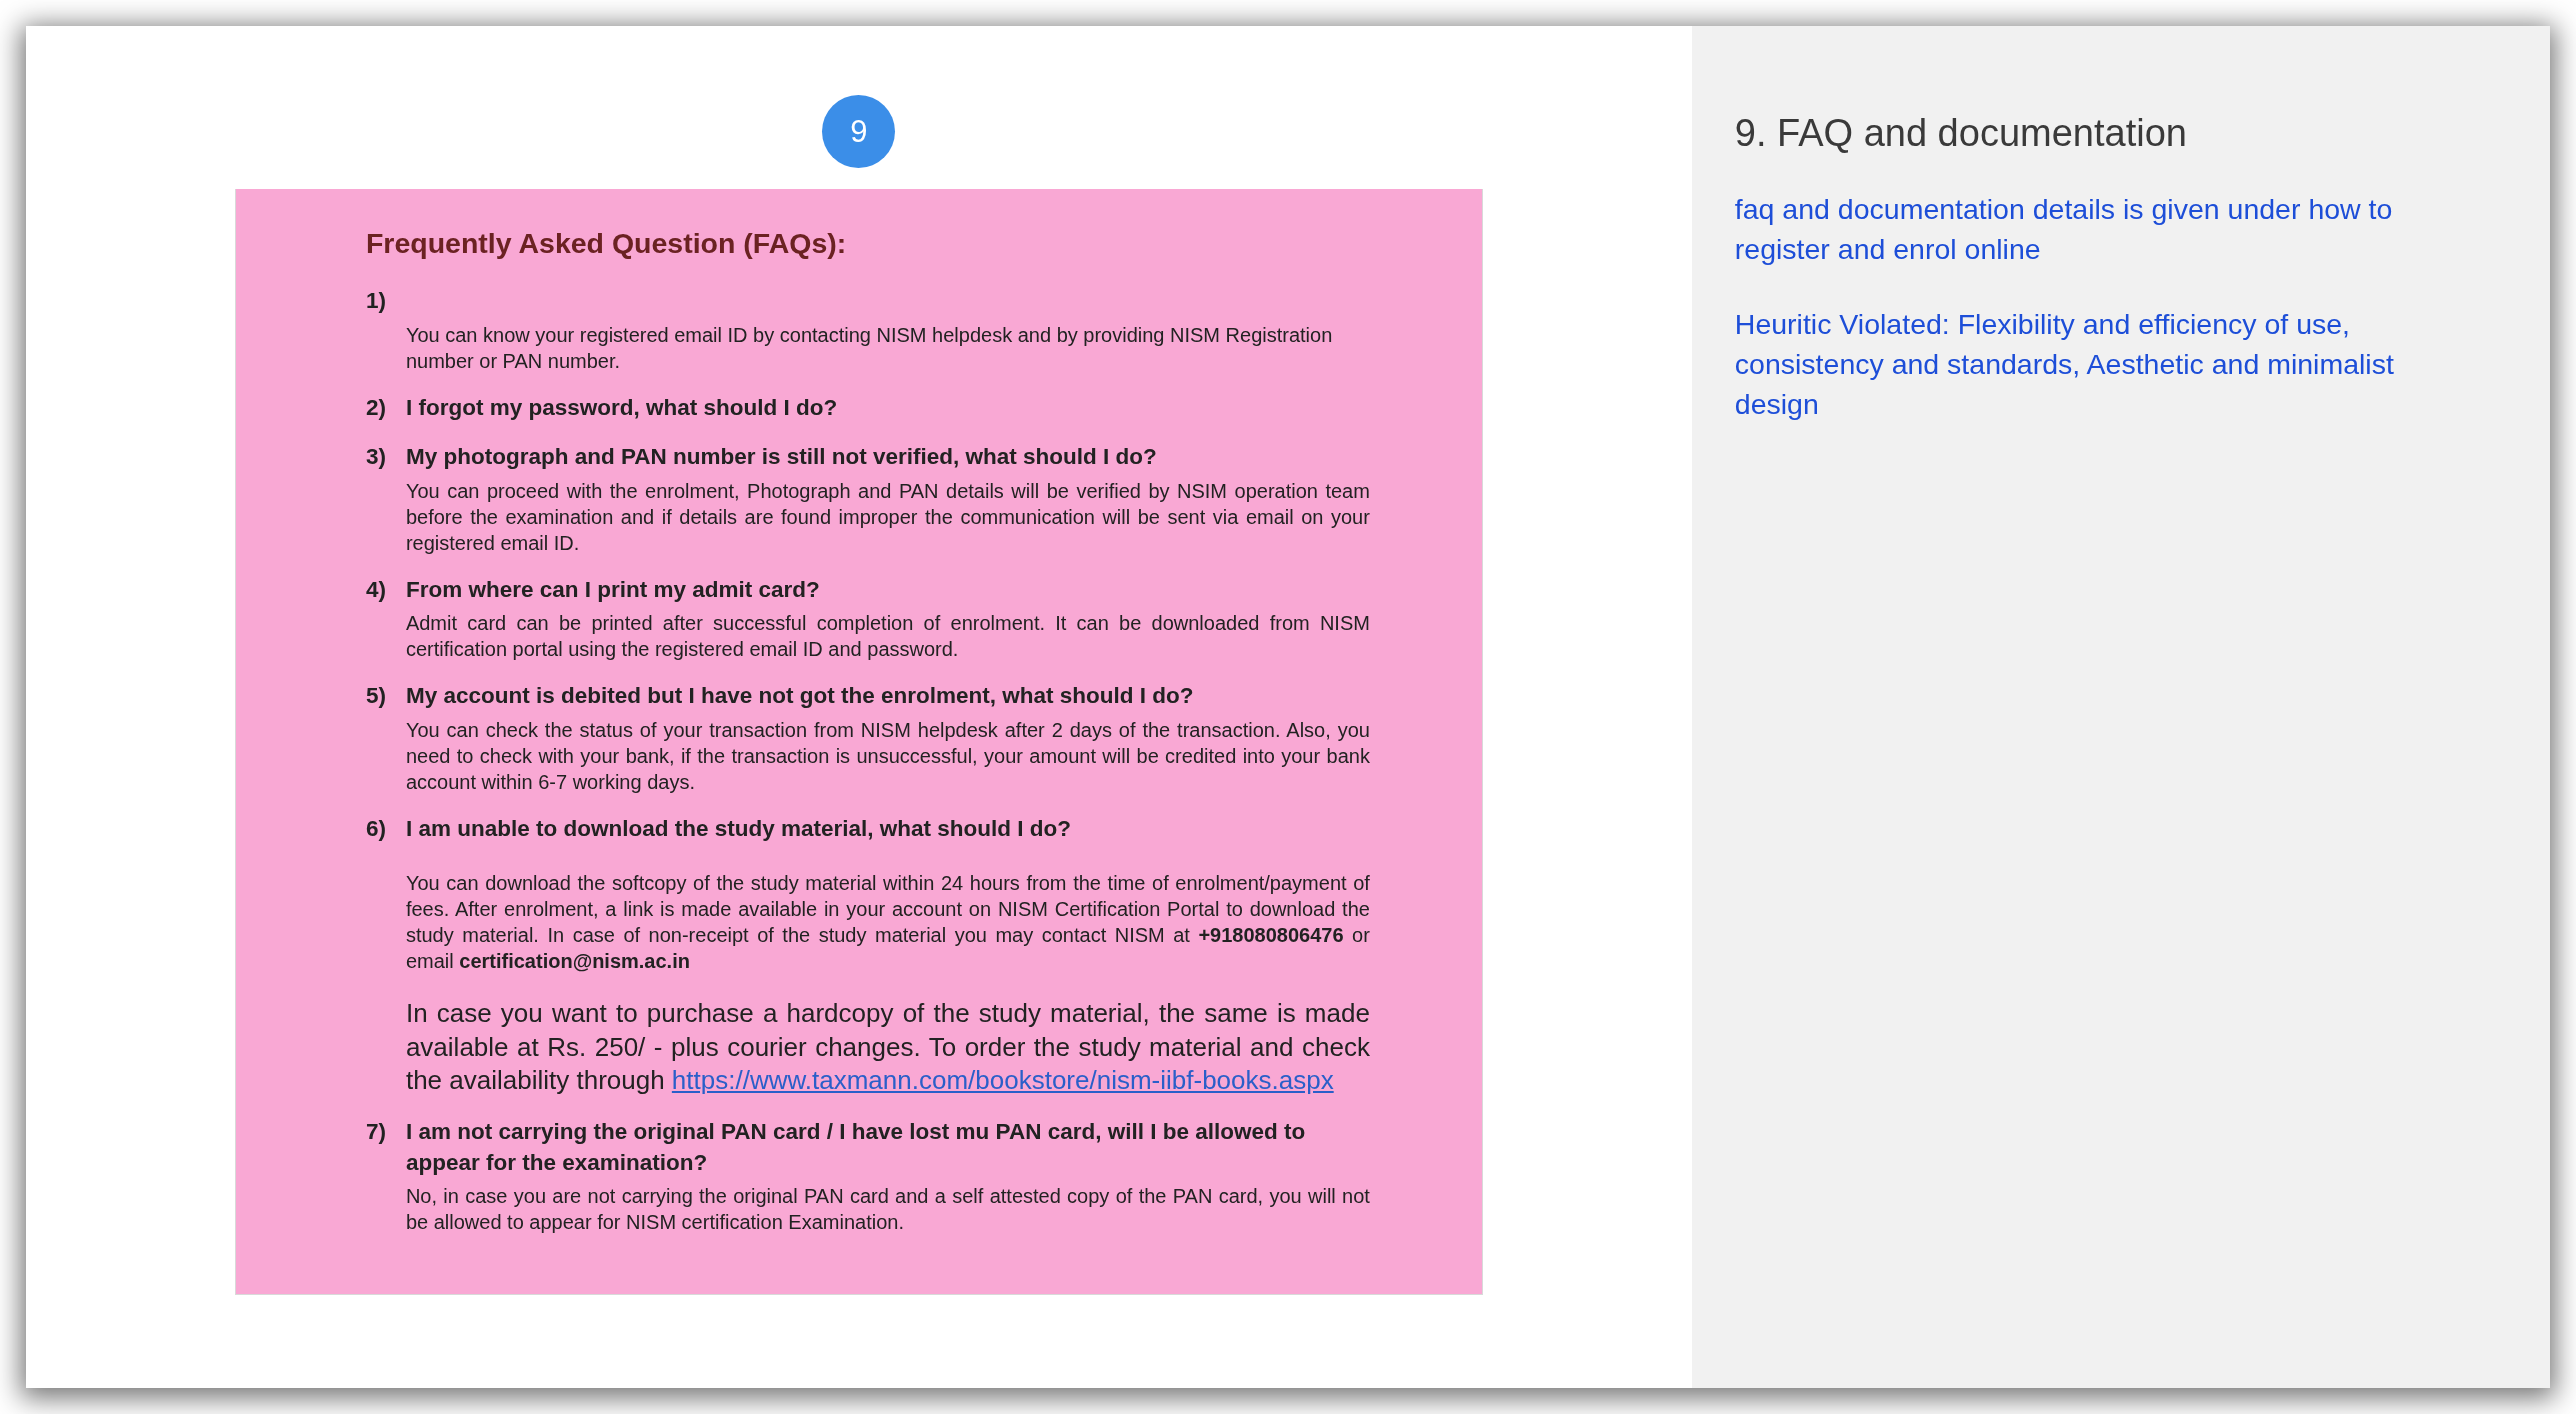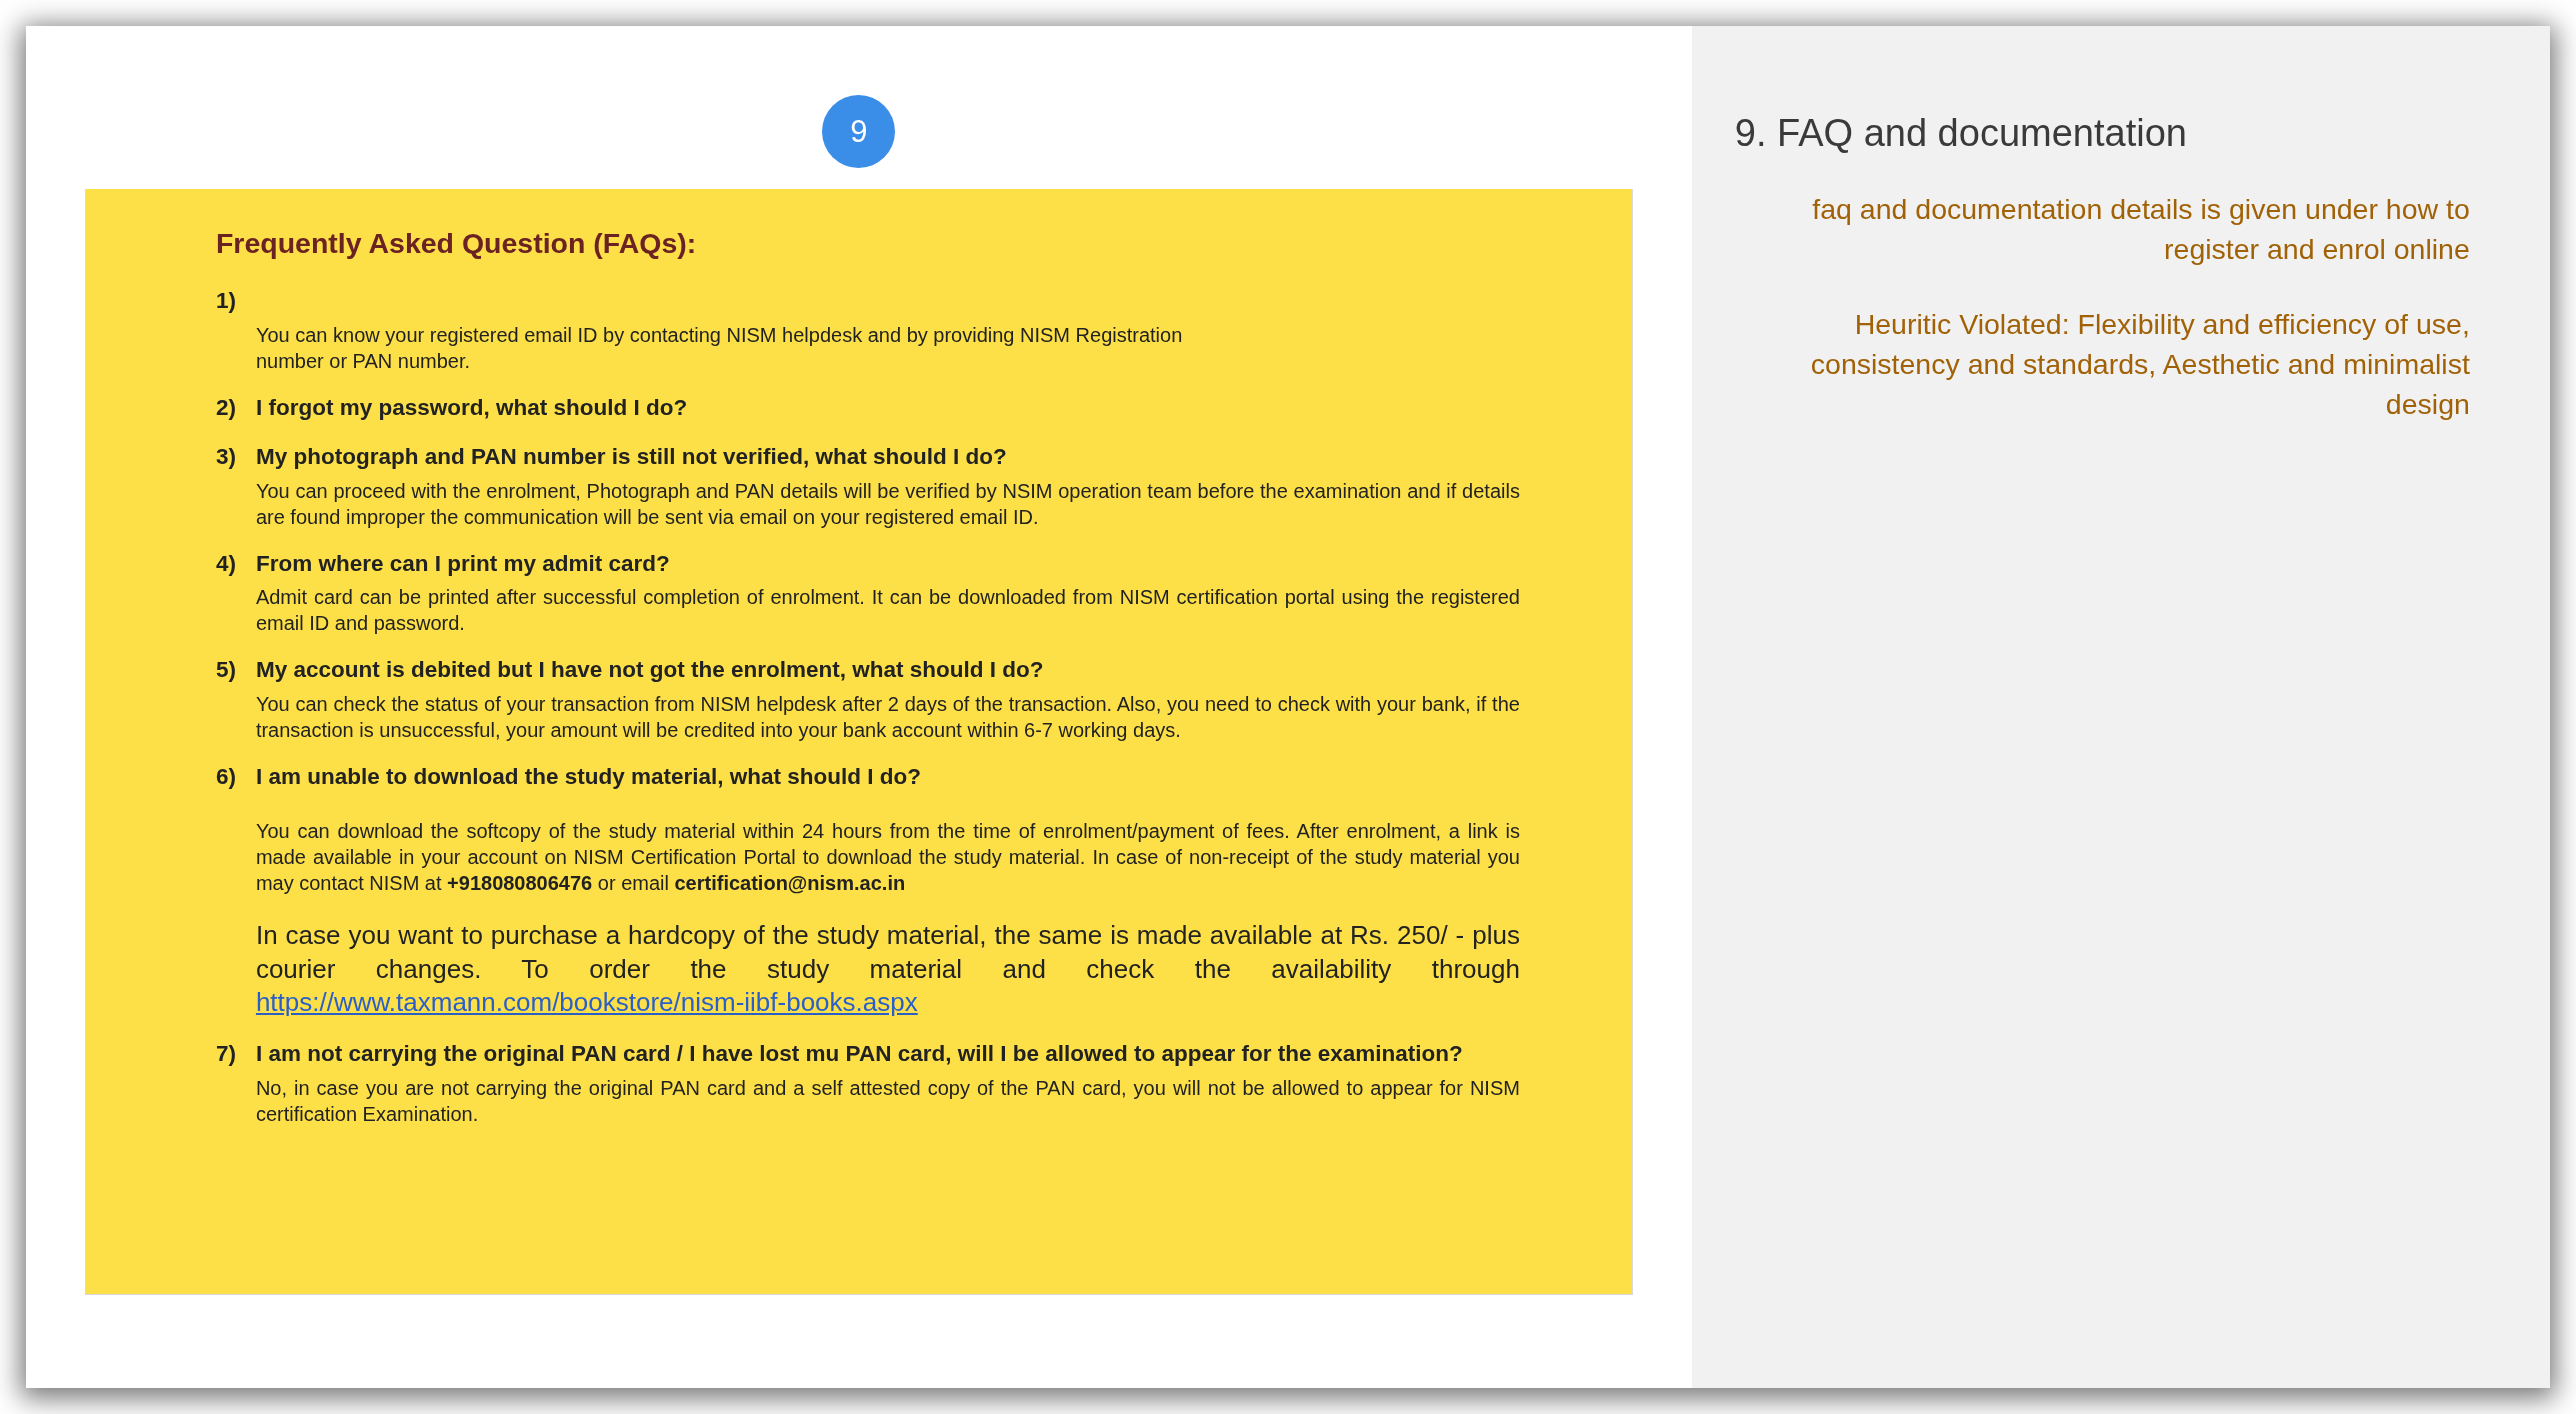--- a/index.html
+++ b/index.html
@@ -44,25 +44,25 @@
     color: #fff;
     display: flex;
     align-items: center;
     justify-content: center;
     font-size: 31px;
     font-weight: 400;
     margin-bottom: 21px;
     margin-top: 17.3px;
   }
   .doc-frame {
-    width: 1548px;
+    width: 1248px;
     height: 1106px;
     border: 0.9px solid #d9d9d9;
     border-top: none;
-    background: #fde047;
+    background: #f9a8d4;
     padding: 38px 112px 17.3px 130px;
     font-family: "Trebuchet MS", "Lucida Sans", Arial, sans-serif;
     color: #222;
     overflow: hidden;
   }
   .faq-title {
     color: #6b2222;
     font-size: 28.5px;
     font-weight: 700;
     margin-bottom: 26px;
@@ -93,24 +93,23 @@
   .bold { font-weight: 700; margin-top: 36px; }
   .right-title {
     font-size: 38px;
     color: #3a3a3a;
     font-weight: 400;
     margin-bottom: 35px;
   }
   .right-p {
     font-size: 28.5px;
     line-height: 1.4;
-    color: #a16207;
+    color: #1d4ed8;
     margin-bottom: 35px;
     max-width: 735px;
-    text-align: right;
   }
 </style>
 </head>
 <body>
 
 <div class="card">
   <div class="left-pane">
     <div class="badge">9</div>
     <div class="doc-frame">
       <div class="faq-title">Frequently Asked Question (FAQs):</div>

